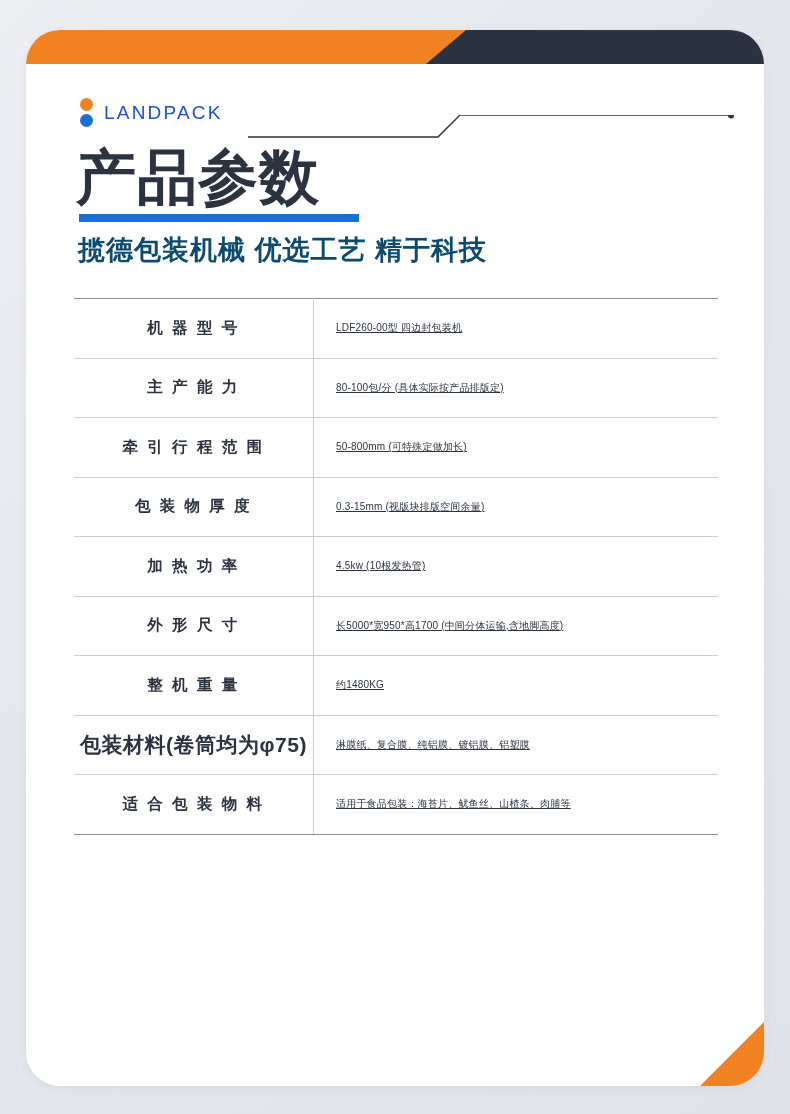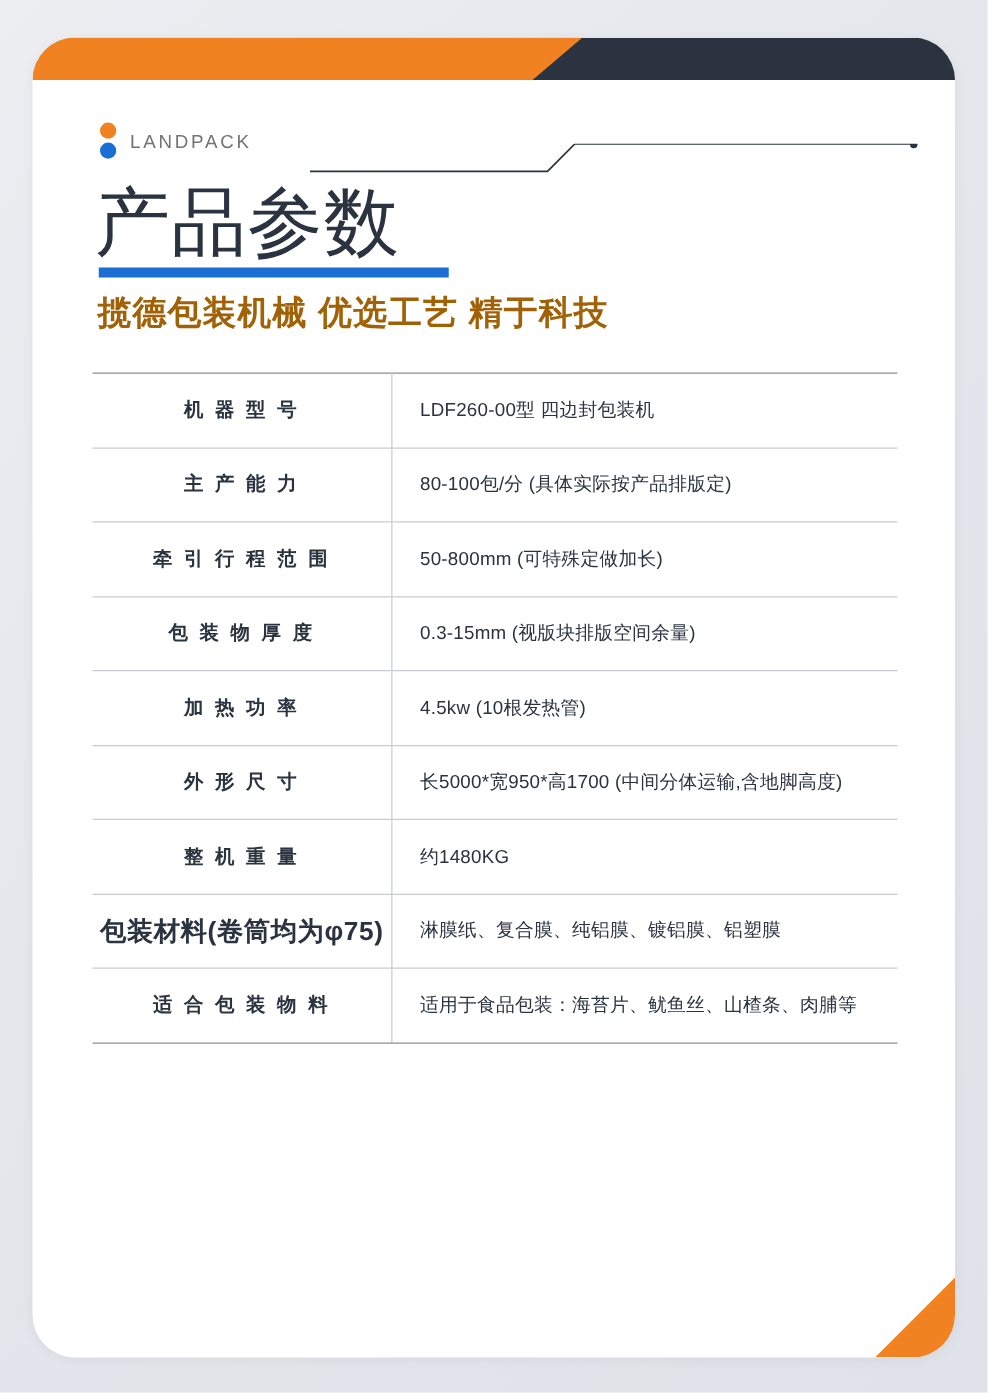--- a/index.html
+++ b/index.html
@@ -94,62 +94,62 @@
     background: #f08221;
   }
   .logo-mark .dot-bot {
     position: absolute;
     top: 16px; left: 0;
     width: 13px; height: 13px;
     border-radius: 50%;
     background: #1b6fd4;
   }
   .logo-text {
-    font-size: 15px;
+    font-size: 19px;
     letter-spacing: 2.2px;
-    color: #737373;
+    color: #1d4ed8;
     font-weight: 400;
   }
 
   
   .logo-line {
     position: absolute;
     left: 222px;
     top: 85px;
     width: 487px;
     height: 30px;
   }
   .logo-line svg { display:block; }
 
   
   .title {
     position: absolute;
     left: 50px;
     top: 118px;
     font-size: 60px;
-    font-weight: normal;
+    font-weight: bold;
     color: #2b3340;
     letter-spacing: 1px;
     line-height: 1;
   }
   .title-underline {
     position: absolute;
     left: 53px;
     top: 184px;
     width: 280px;
     height: 8px;
     background: #1b6fd4;
   }
   .subtitle {
     position: absolute;
     left: 52px;
     top: 202px;
     font-size: 27px;
     font-weight: bold;
-    color: #a16207;
+    color: #0c4a6e;
     letter-spacing: 1px;
   }
 
   
   .spec-table {
     position: absolute;
     left: 48px;
     top: 268px;
     width: 644px;
     border-collapse: collapse;
@@ -178,23 +178,24 @@
     letter-spacing: 2.5px;
     border-right: 1px solid #c9ccd2;
     padding: 0 4px;
   }
   .col-label.tight {
     letter-spacing: 0.5px;
     font-size: 21px;
   }
   .col-value {
     padding-left: 22px;
-    font-size: 15px;
+    font-size: 10px;
     color: #2b3340;
     letter-spacing: 0.2px;
+    text-decoration: underline;
   }
 </style>
 </head>
 <body>
 
 <div class="page-bg"></div>
 
 <div class="card">
 
   <div class="top-band">

